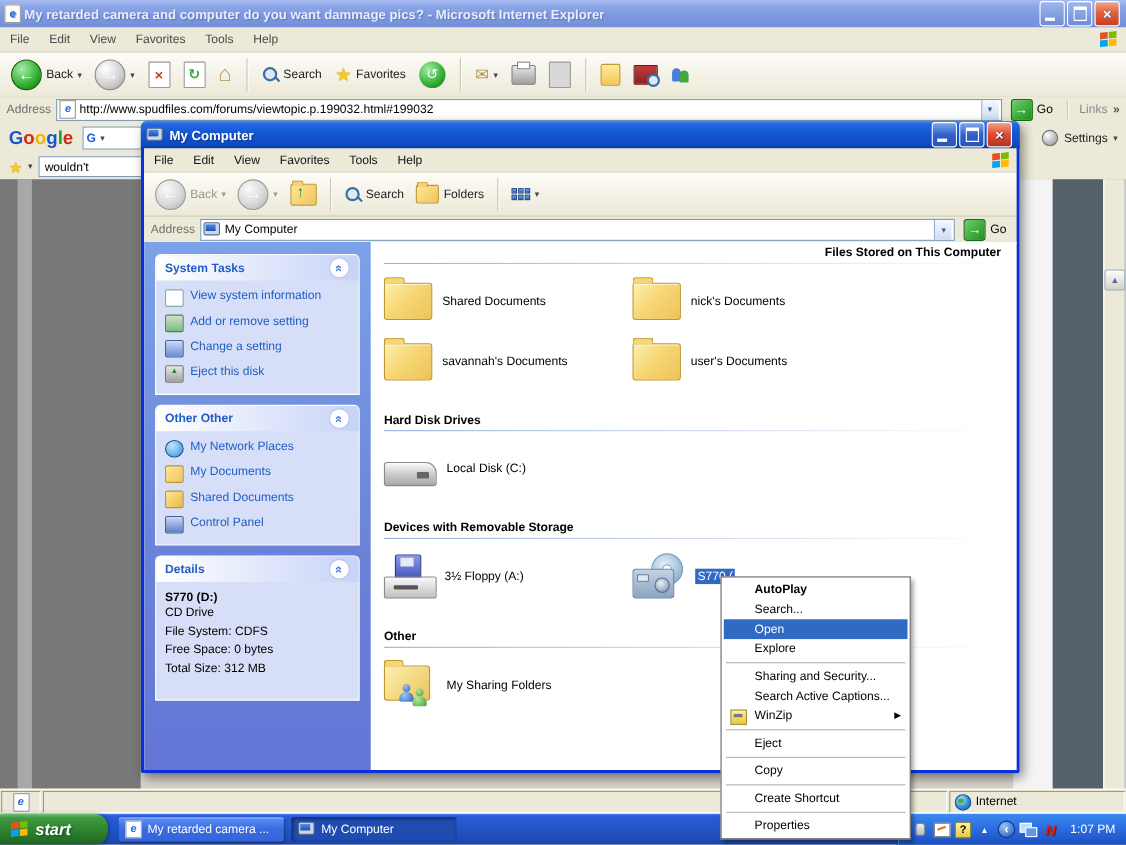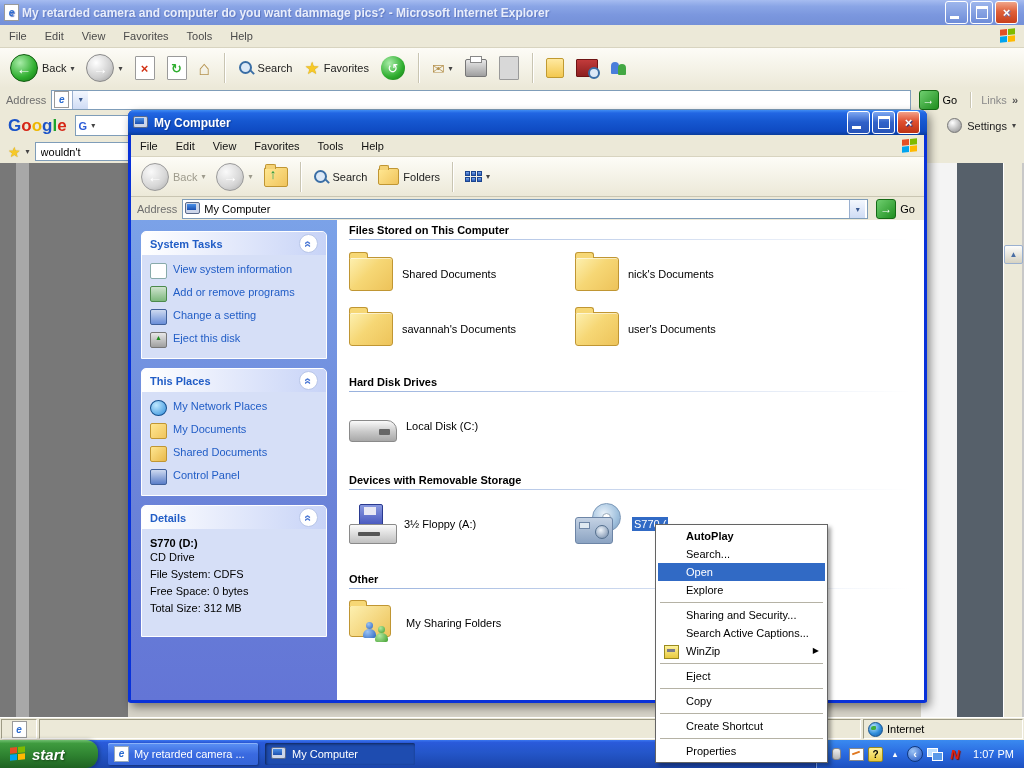--- a/index.html
+++ b/index.html
@@ -285,20 +285,21 @@
           <span class="bookic"></span>
         </span>
       <span class="tbbtn">
           <span class="msgic"></span>
         </span>
     </div>
     <div class="ie-addr">
       <span class="addr-label">Address</span>
       <span class="addr-field">
         <span class="mini-e">e</span>
+        <input readonly="" value="http://www.spudfiles.com/forums/viewtopic.p.199032.html#199032" style="">
         <span class="fld-dd">▾</span>
       </span>
       <span class="gobtn">
         <span class="gosq">→</span>
         <span>Go</span>
       </span>
       <span class="tb-sep" style="height:16px;"></span>
       <span class="links-lbl">Links</span>
       <span class="chev2">»</span>
     </div>
@@ -430,36 +431,36 @@
                 <span>«</span>
               </span>
           </div>
           <div class="panel-b">
             <div class="p-item">
               <span class="sic sic-sysinfo"></span>
               <span>View system information</span>
             </div>
             <div class="p-item">
               <span class="sic sic-addremove"></span>
-              <span>Add or remove programs</span>
+              <span>Add or remove setting</span>
             </div>
             <div class="p-item">
               <span class="sic sic-setting"></span>
               <span>Change a setting</span>
             </div>
             <div class="p-item">
               <span class="sic sic-eject"></span>
               <span>Eject this disk</span>
             </div>
           </div>
         </div>
 
         <div class="panel" style="top:148px;">
           <div class="panel-h">
-            <span>This Places</span>
+            <span>Other Other</span>
             <span class="chevbtn">
                 <span>«</span>
               </span>
           </div>
           <div class="panel-b">
             <div class="p-item">
               <span class="sic sic-network"></span>
               <span>My Network Places</span>
             </div>
             <div class="p-item">
@@ -488,21 +489,21 @@
             <div class="dname">S770 (D:)</div>
             <div>CD Drive</div>
             <div>File System: CDFS</div>
             <div>Free Space: 0 bytes</div>
             <div>Total Size: 312 MB</div>
           </div>
         </div>
       </div>
 
       <div class="main">
-        <div class="sec" style="top:4px;">
+        <div class="sec" style="top:4px;text-align:right;">
           <div class="sec-h">Files Stored on This Computer</div>
           <div class="sec-line"></div>
           <div class="sec-grid">
             <div class="fitem">
               <span class="folder-lg"></span>
               <span class="flabel">Shared Documents</span>
             </div>
             <div class="fitem">
               <span class="folder-lg"></span>
               <span class="flabel">nick's Documents</span>

